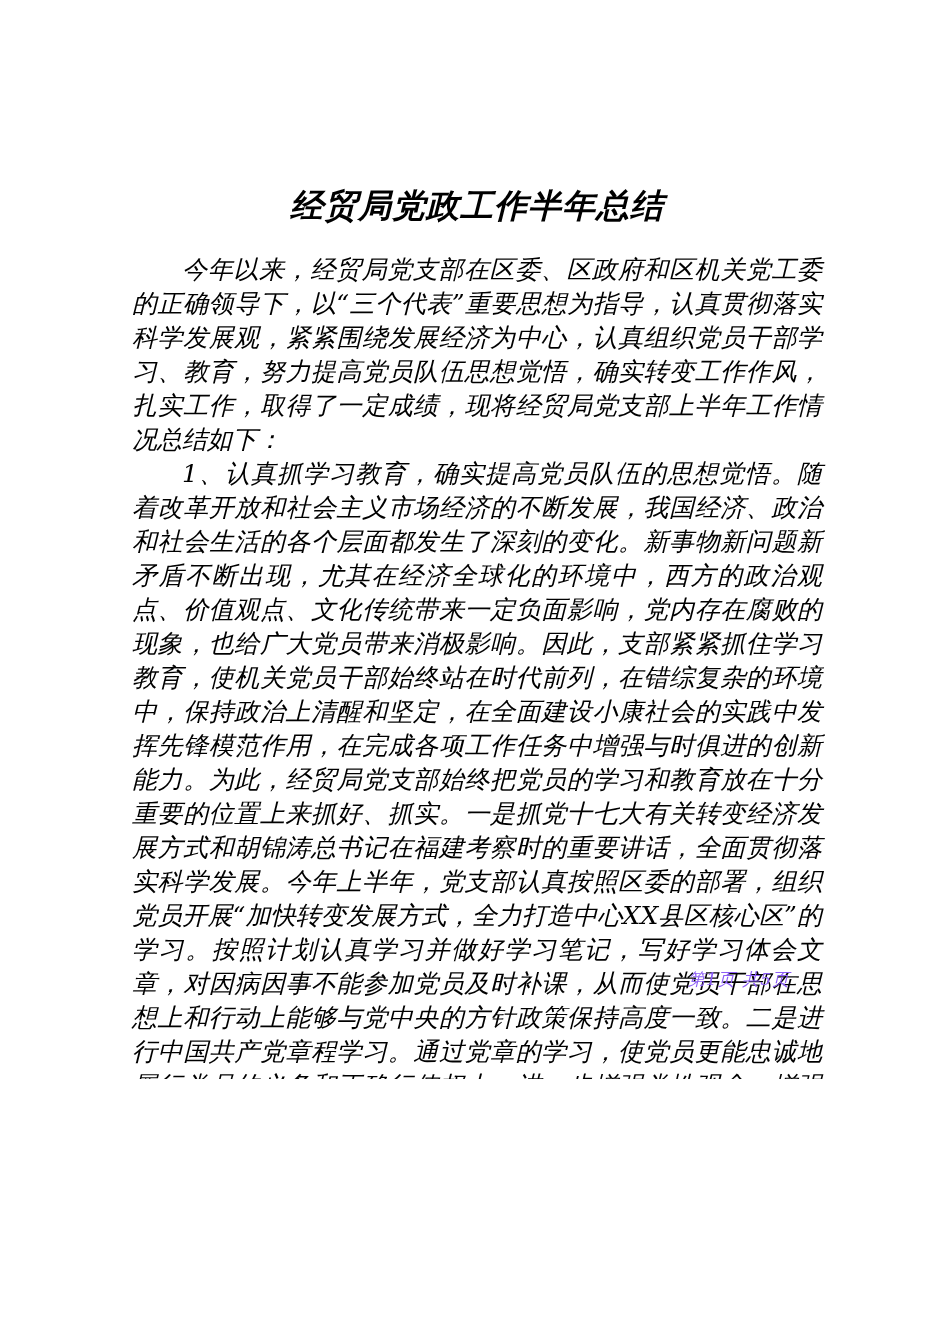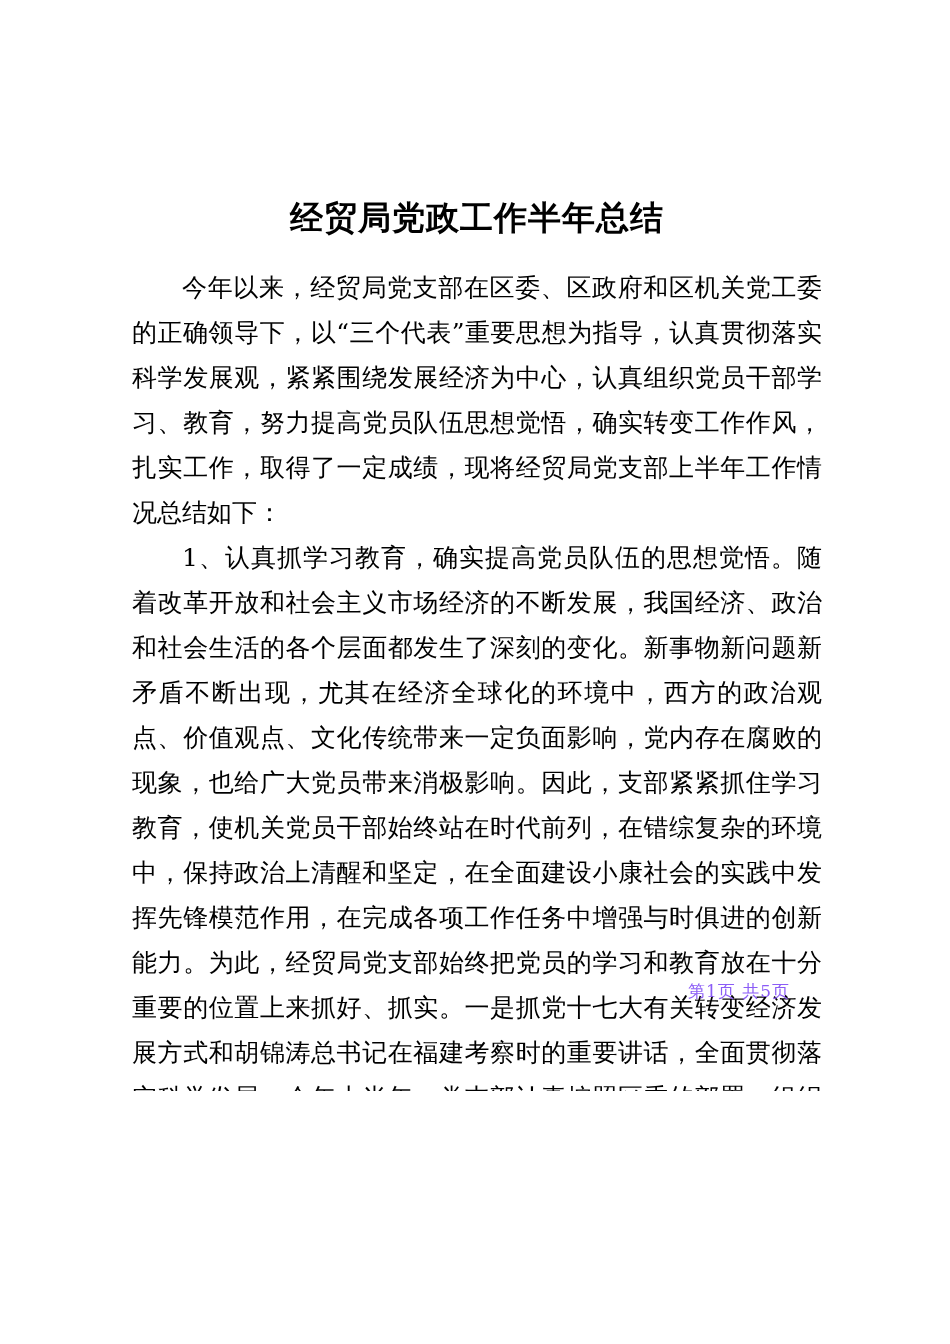--- a/index.html
+++ b/index.html
@@ -4,42 +4,43 @@
 <style>
   * { margin: 0; padding: 0; box-sizing: border-box; }
   html, body {
     background: #ffffff;
     font-family: "DejaVu Serif", "Liberation Serif", serif;
   }
   .page {
     position: relative;
     width: 950px;
     height: 1075px;
-    margin: 16px auto;
+    margin: 4px auto;
     background: #ffffff;
     color: #000000;
     overflow: hidden;
+    font-style: italic;
   }
   .content {
     position: absolute;
     top: 180px;
     left: 132px;
     width: 690px;
   }
   .doc-title {
     font-size: 33px;
     font-weight: bold;
     text-align: center;
     letter-spacing: 1px;
     margin-bottom: 24px;
     font-family: "DejaVu Serif", "Liberation Serif", serif;
   }
   .para {
     font-size: 25px;
-    line-height: 45px;
+    line-height: 34px;
     text-align: justify;
     text-justify: inter-ideograph;
     text-indent: 2em;
     word-break: break-all;
   }
   .page-footer {
     position: absolute;
     right: 160px;
     bottom: 88px;
     font-size: 17px;

